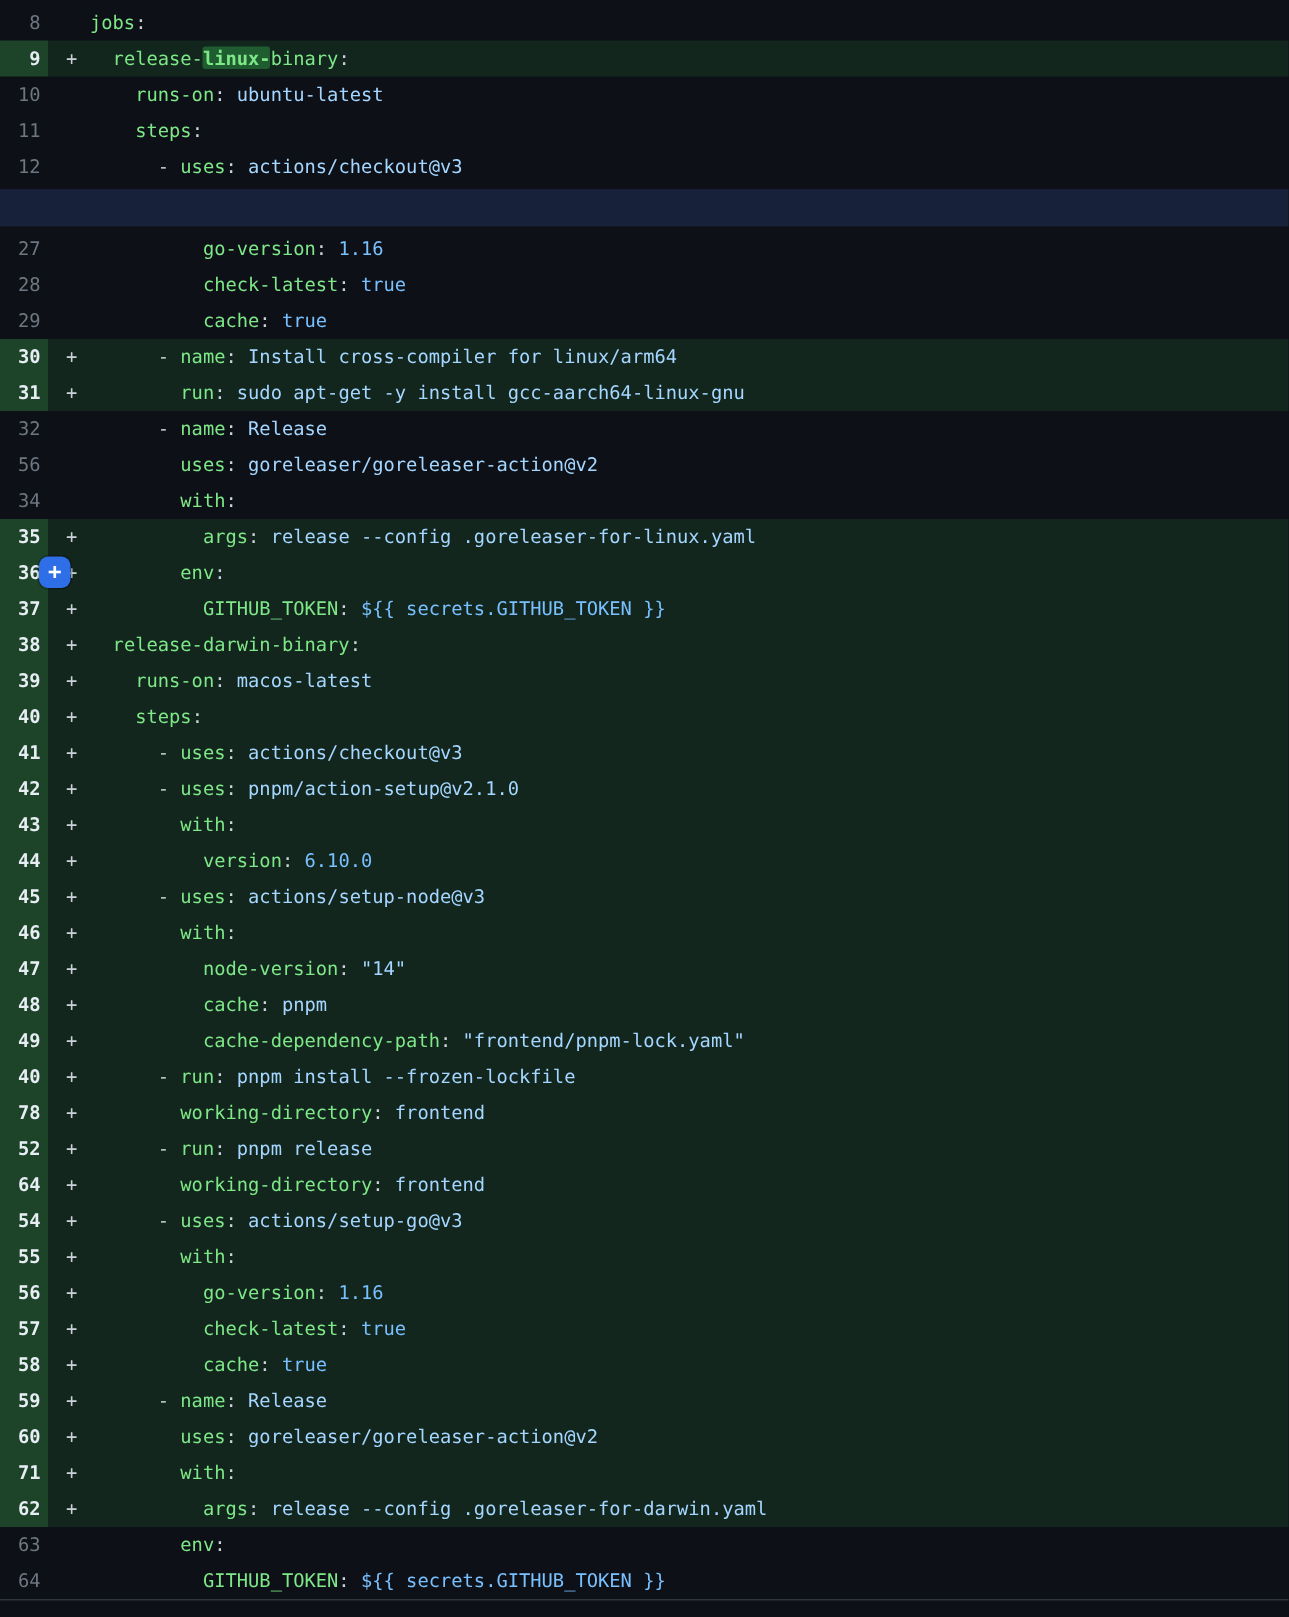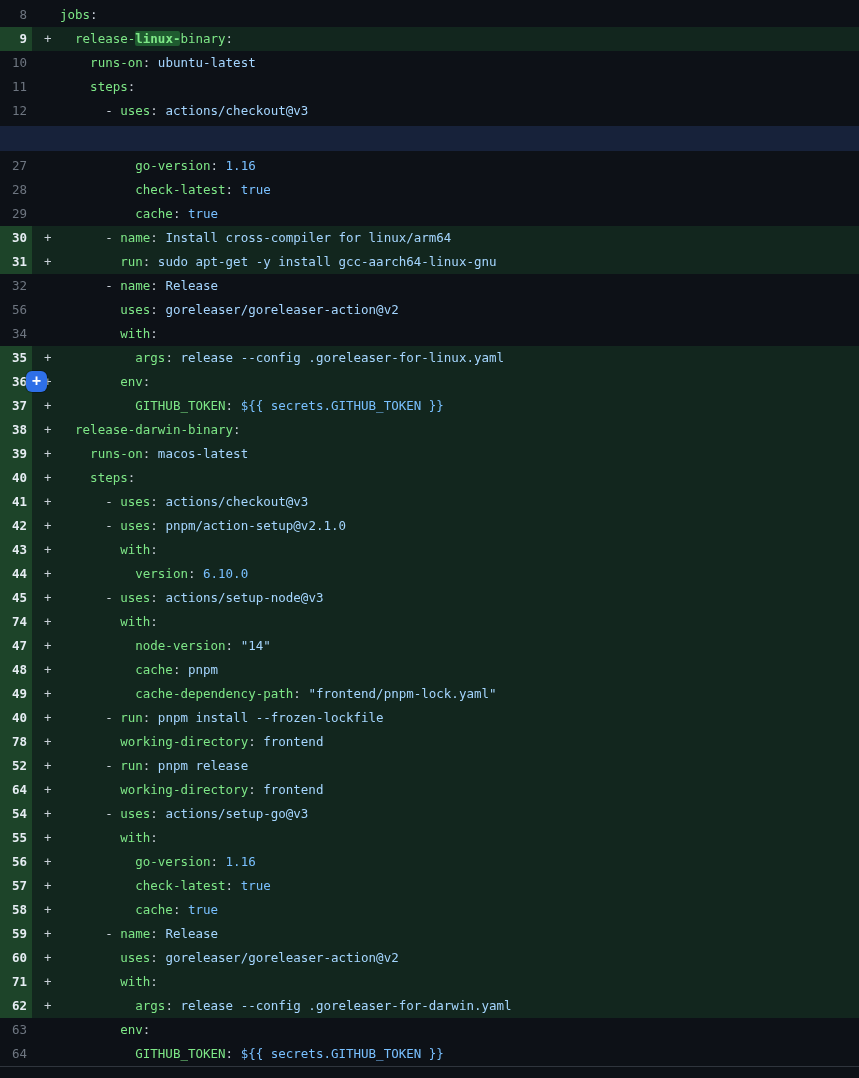--- a/index.html
+++ b/index.html
@@ -217,21 +217,21 @@
     <span class="lineno">44</span>
     <span class="code"><span class="marker">+</span>          <span class="tk-key">version</span><span class="tk-punc">: </span><span class="tk-num">6.10.0</span></span>
   </div>
 
   <div class="row added">
     <span class="lineno">45</span>
     <span class="code"><span class="marker">+</span>      <span class="tk-punc">- </span><span class="tk-key">uses</span><span class="tk-punc">: </span><span class="tk-val">actions/setup-node@v3</span></span>
   </div>
 
   <div class="row added">
-    <span class="lineno">74</span>
+    <span class="lineno">46</span>
     <span class="code"><span class="marker">+</span>        <span class="tk-key">with</span><span class="tk-punc">:</span></span>
   </div>
 
   <div class="row added">
     <span class="lineno">47</span>
     <span class="code"><span class="marker">+</span>          <span class="tk-key">node-version</span><span class="tk-punc">: </span><span class="tk-val">"14"</span></span>
   </div>
 
   <div class="row added">
     <span class="lineno">48</span>

